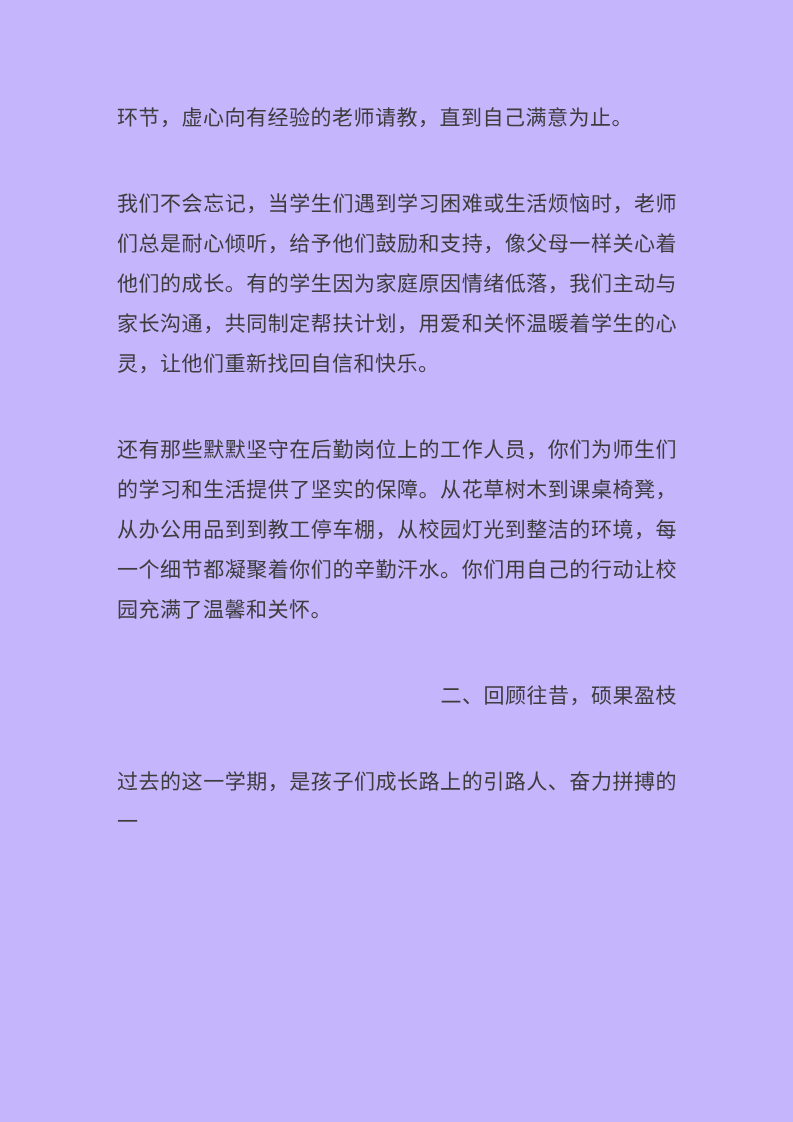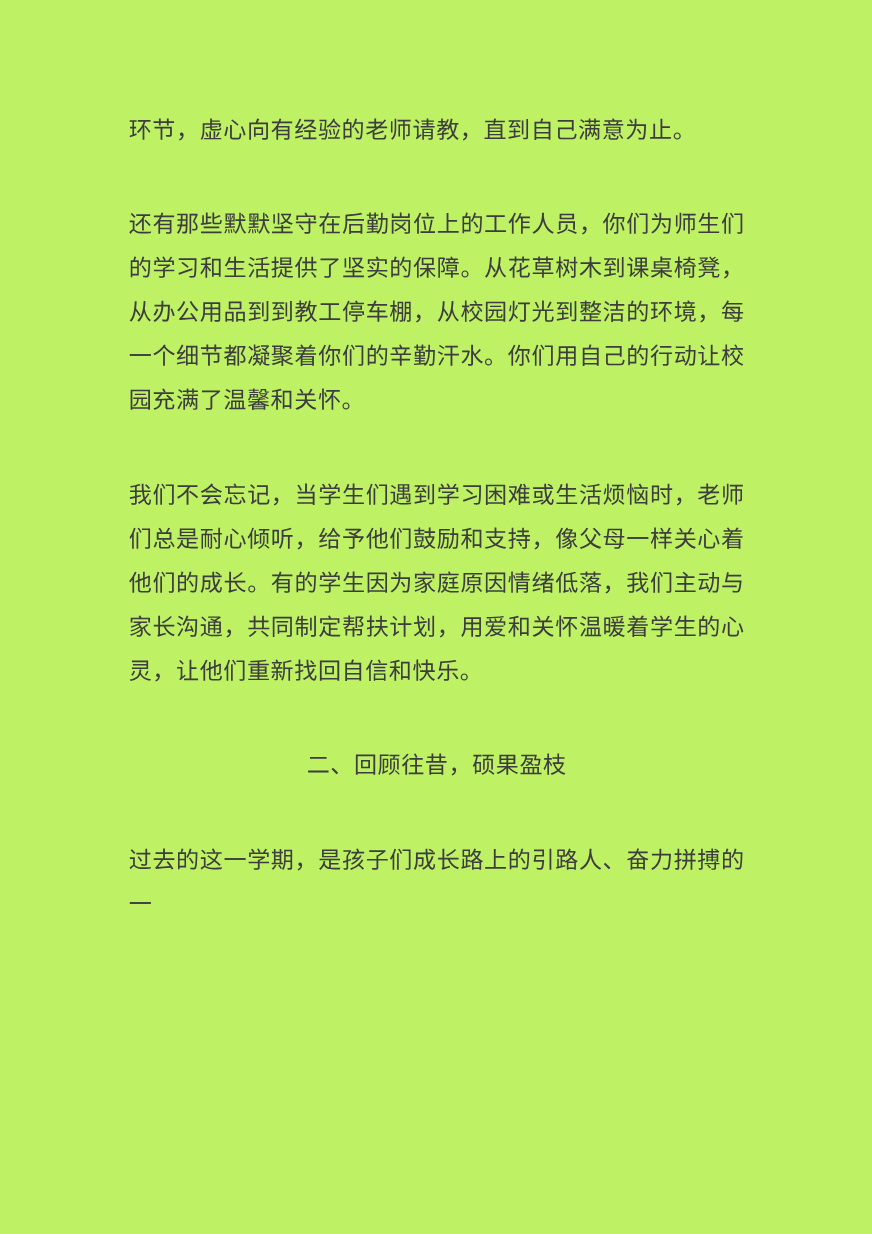--- a/index.html
+++ b/index.html
@@ -10,47 +10,47 @@
   body {
     width: 793px;
     height: 1122px;
     overflow: hidden;
     font-family: "DejaVu Serif", "Liberation Serif", serif;
   }
   .page {
     position: relative;
     width: 793px;
     height: 1122px;
-    background: #bef264;
+    background: #c4b5fd;
     box-sizing: border-box;
     padding: 98px 116px 0 117px;
   }
   .doc-paragraph {
     width: 560px;
     margin: 0 0 46px 0;
     font-size: 21px;
     line-height: 40px;
     letter-spacing: 0.5px;
     color: #3d3d3d;
     font-weight: 400;
     text-align: justify;
     text-justify: inter-ideograph;
     word-break: break-all;
   }
   .doc-heading {
-    text-align: center;
+    text-align: right;
   }
 </style>
 </head>
 <body>
 
 <div class="page">
   <p class="doc-paragraph">环节，虚心向有经验的老师请教，直到自己满意为止。</p>
 
+  <p class="doc-paragraph">我们不会忘记，当学生们遇到学习困难或生活烦恼时，老师们总是耐心倾听，给予他们鼓励和支持，像父母一样关心着他们的成长。有的学生因为家庭原因情绪低落，我们主动与家长沟通，共同制定帮扶计划，用爱和关怀温暖着学生的心灵，让他们重新找回自信和快乐。</p>
+
   <p class="doc-paragraph">还有那些默默坚守在后勤岗位上的工作人员，你们为师生们的学习和生活提供了坚实的保障。从花草树木到课桌椅凳，从办公用品到到教工停车棚，从校园灯光到整洁的环境，每一个细节都凝聚着你们的辛勤汗水。你们用自己的行动让校园充满了温馨和关怀。</p>
-
-  <p class="doc-paragraph">我们不会忘记，当学生们遇到学习困难或生活烦恼时，老师们总是耐心倾听，给予他们鼓励和支持，像父母一样关心着他们的成长。有的学生因为家庭原因情绪低落，我们主动与家长沟通，共同制定帮扶计划，用爱和关怀温暖着学生的心灵，让他们重新找回自信和快乐。</p>
 
 
   <p class="doc-paragraph doc-heading">二、回顾往昔，硕果盈枝</p>
 
   <p class="doc-paragraph">过去的这一学期，是孩子们成长路上的引路人、奋力拼搏的一</p>
 </div>
 
 </body></html>

